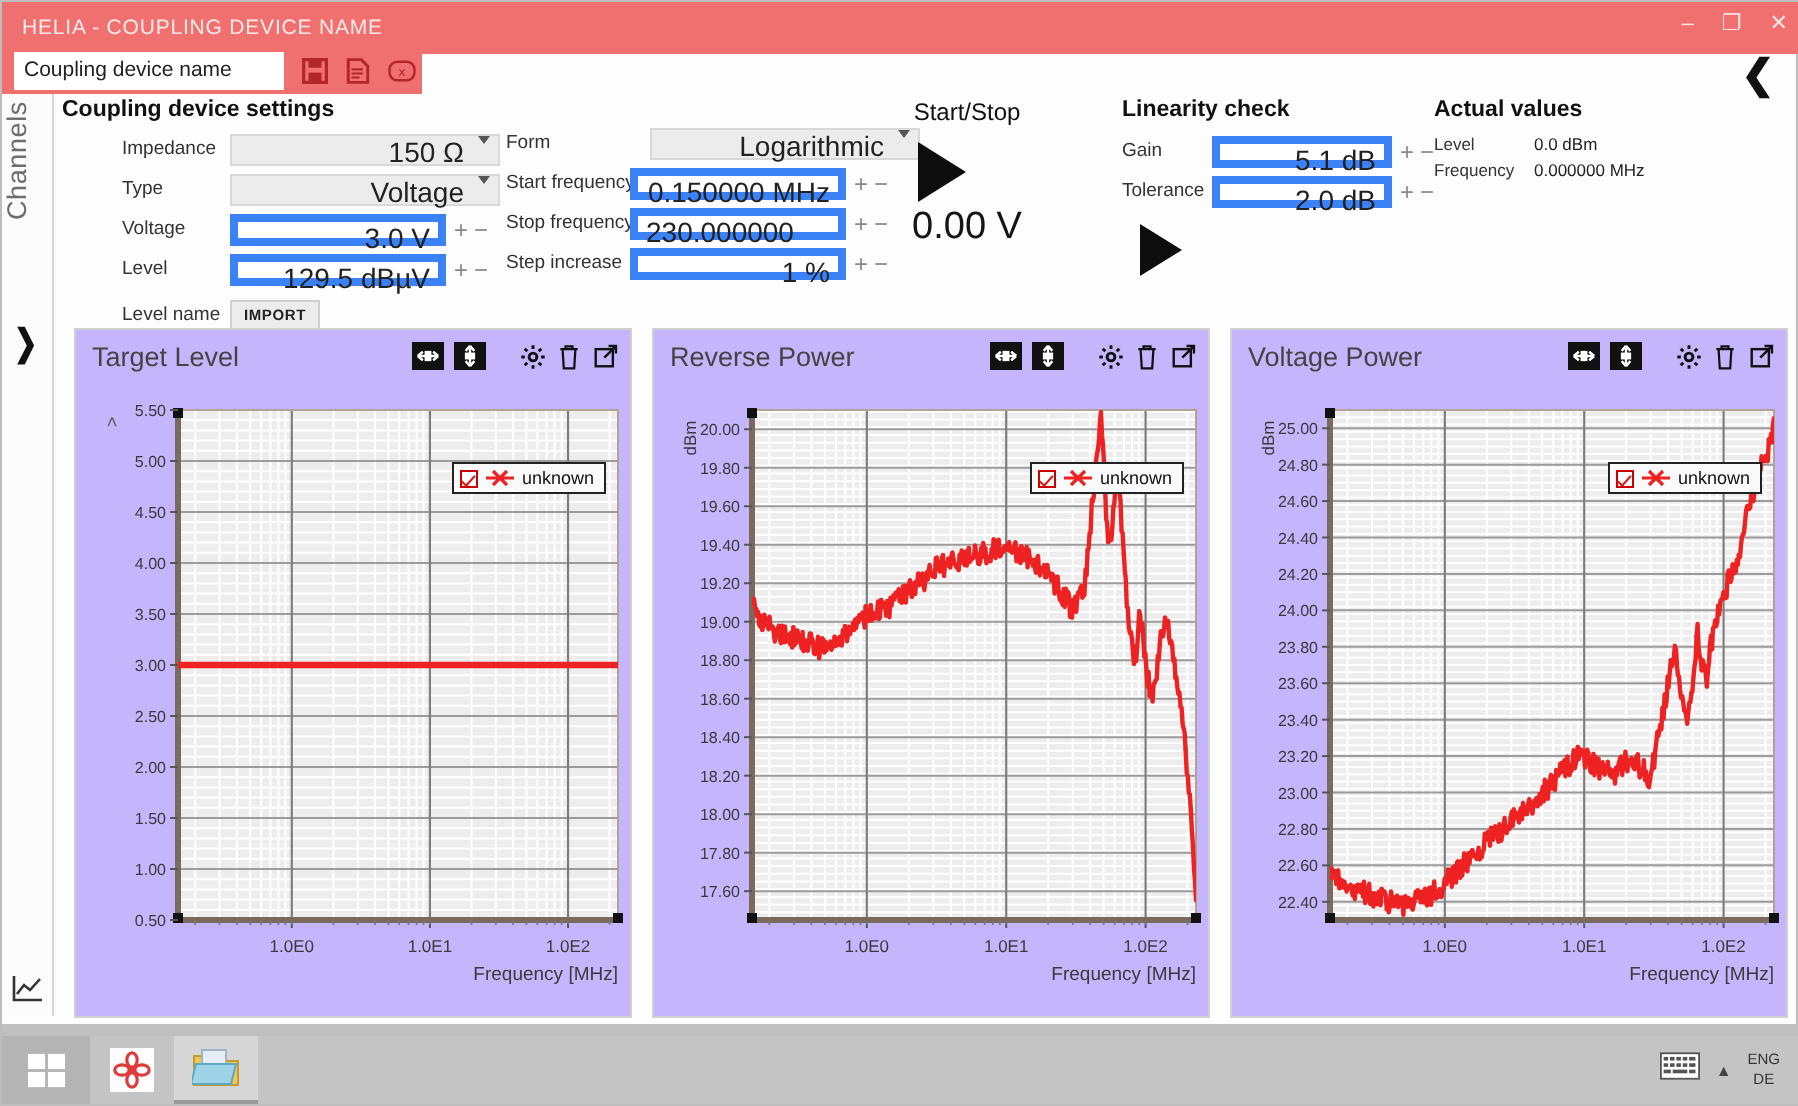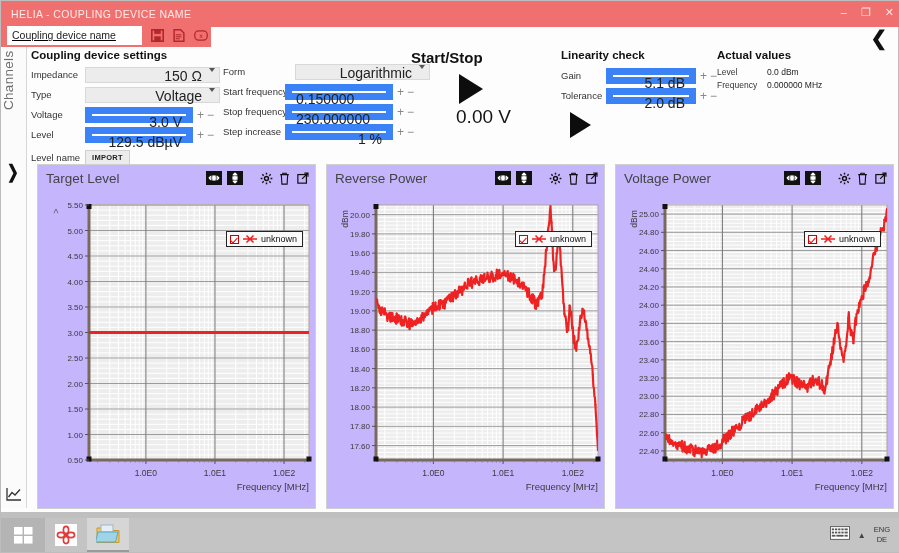--- a/index.html
+++ b/index.html
@@ -32,21 +32,21 @@
     display: flex; align-items: center; gap: 14px;
     color: #ffe3e3; font-size: 11px;
   }
   .win-controls span { line-height: 1; cursor: default; }
 
   
   .toolstrip {
     position: absolute; left: 0; top: 22px;
     width: 210px; height: 24px;
     background: #f0706f;
-    display: flex; align-items: center; text-decoration: underline;
+    display: flex; align-items: center;
   }
   .name-input {
     margin-left: 6px;
     width: 135px; height: 19px;
     background: #ffffff; border: 1px solid #ffffff;
     font-family: "Liberation Sans", sans-serif;
     font-size: 10.5px; color: #222; padding: 0 4px;
     outline: none;
   }
   .tool-icons { display: flex; align-items: center; gap: 9px; margin-left: 9px; }
@@ -87,56 +87,56 @@
     width: 18px; height: 16px;
   }
 
   
   .settings { position: absolute; left: 30px; top: 48px; }
   .sect-title {
     font-size: 11.5px; font-weight: bold; color: #111;
     margin-bottom: 5px;
   }
   .frm { display: grid; row-gap: 3px; }
-  .row { display: flex; align-items: center; height: 17px; }
+  .row { display: flex; align-items: center; height: 17px; margin-left: 30px; }
   .lbl {
     font-size: 9.5px; color: #333; width: 54px;
     white-space: nowrap;
   }
   .field {
     height: 16px; display: flex; 
     justify-content: flex-end;
     font-size: 14px; color: #222;
     padding: 0 4px;
   }
   .field.combo {
     background: #ececec; border: 1px solid #d8d8d8; width: 135px;
   }
   .field.text {
-    background: #ffffff; border: 7px solid #3b82f6; width: 108px;
+    background: #ffffff; border: 4px solid #3b82f6; width: 108px;
   }
   .caret {
     margin-left: 7px; width: 0; height: 0;
     border-left: 3px solid transparent;
     border-right: 3px solid transparent;
     border-top: 4px solid #555;
   }
   .pm { display: flex; align-items: center; gap: 3px; margin-left: 4px; }
   .pm span { color: #888; font-size: 12px; line-height: 1; }
   .import-btn {
     background: #ececec; border: 1px solid #cfcfcf;
     font-size: 7.5px; font-weight: bold; color: #222;
     padding: 2px 6px; letter-spacing: .3px;
   }
 
   .settings-col2 { position: absolute; left: 222px; top: 62px; }
 
   
   .startstop { position: absolute; left: 410px; top: 48px; width: 145px; }
-  .ss-title { font-size: 15px; font-weight: bold; color: #111; text-align: left; }
+  .ss-title { font-size: 12px; font-weight: normal; color: #111; text-align: center; }
   .play {
     width: 0; height: 0;
     border-top: 15px solid transparent;
     border-bottom: 15px solid transparent;
     border-left: 24px solid #0d0d0d;
     margin: 8px auto 2px 48px;
   }
   .ss-value { font-size: 19px; color: #151515; text-align: center; margin-top: 2px; }
 
   

